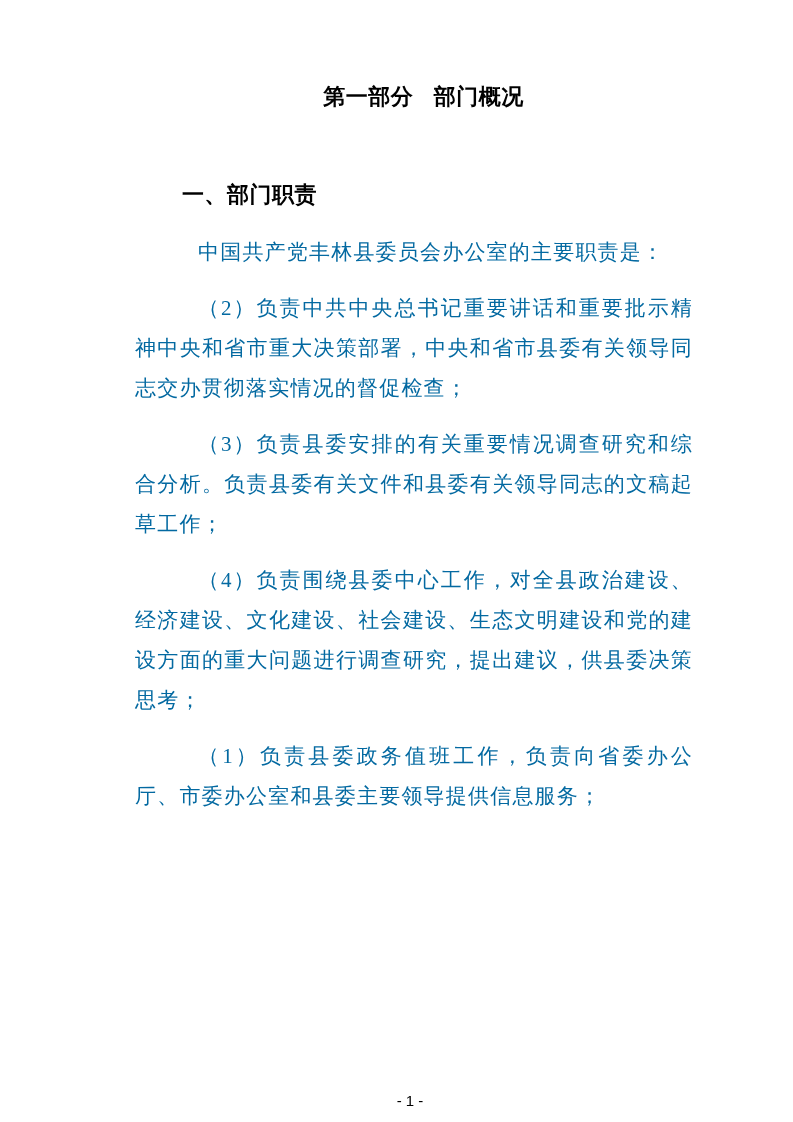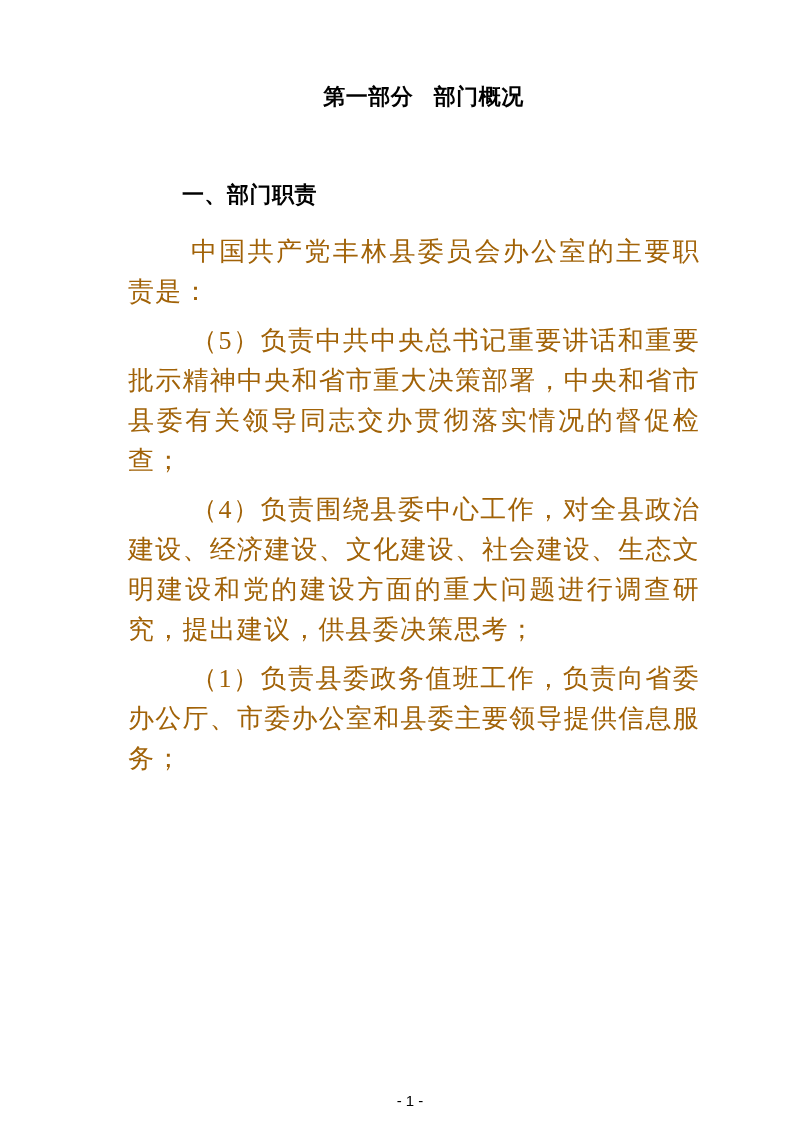--- a/index.html
+++ b/index.html
@@ -36,29 +36,29 @@
     font-weight: 700;
     font-size: 22px;
     line-height: 26px;
     letter-spacing: 0.5px;
     color: #000000;
   }
   .doc-body {
     margin: 24px 111px 0 92px; 
   }
   .doc-body p {
-    margin: 9px;
+    margin: 16px;
     font-family: "Liberation Serif", "DejaVu Serif", serif;
-    font-size: 26px;
+    font-size: 21px;
     line-height: 40px;
     letter-spacing: 1.2px;
     text-align: justify;
     text-justify: inter-character;
     text-indent: 63px;
-    color: #a16207;
+    color: #0369a1;
   }
   .page-number {
     position: absolute;
     left: 0;
     right: 0;
     bottom: 12px;
     text-align: center;
     font-family: "Liberation Sans", "DejaVu Sans", sans-serif;
     font-size: 15px;
     line-height: 18px;
@@ -69,20 +69,21 @@
 <body>
 
 <div class="page">
 
   <h1 class="doc-title">第一部分 部门概况</h1>
 
   <h2 class="section-heading">一、部门职责</h2>
 
   <div class="doc-body">
     <p>中国共产党丰林县委员会办公室的主要职责是：</p>
-    <p>（5）负责中共中央总书记重要讲话和重要批示精神中央和省市重大决策部署，中央和省市县委有关领导同志交办贯彻落实情况的督促检查；</p>
+    <p>（2）负责中共中央总书记重要讲话和重要批示精神中央和省市重大决策部署，中央和省市县委有关领导同志交办贯彻落实情况的督促检查；</p>
+    <p>（3）负责县委安排的有关重要情况调查研究和综合分析。负责县委有关文件和县委有关领导同志的文稿起草工作；</p>
     <p>（4）负责围绕县委中心工作，对全县政治建设、经济建设、文化建设、社会建设、生态文明建设和党的建设方面的重大问题进行调查研究，提出建议，供县委决策思考；</p>
     <p>（1）负责县委政务值班工作，负责向省委办公厅、市委办公室和县委主要领导提供信息服务；</p>
   </div>
 
   <div class="page-number">- 1 -</div>
 
 </div>
 
 </body></html>

